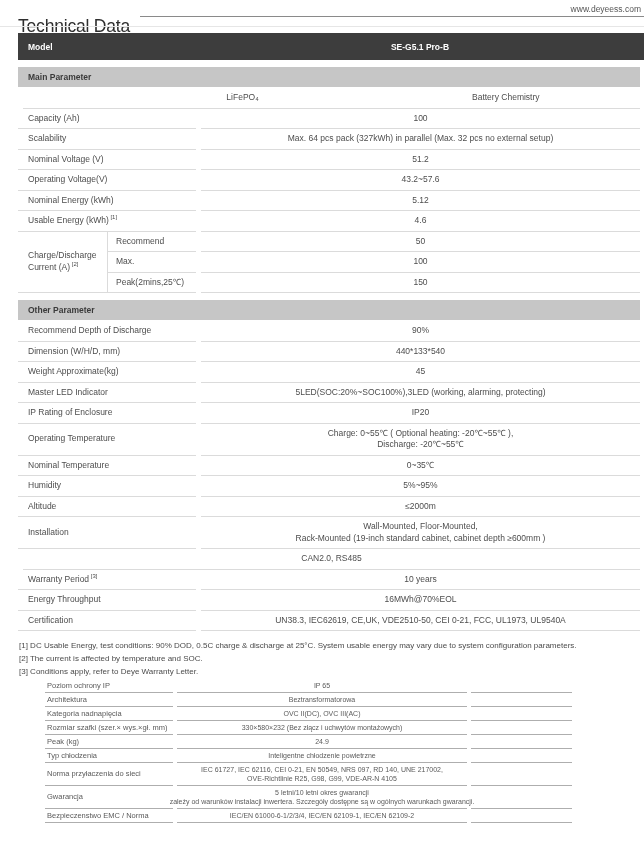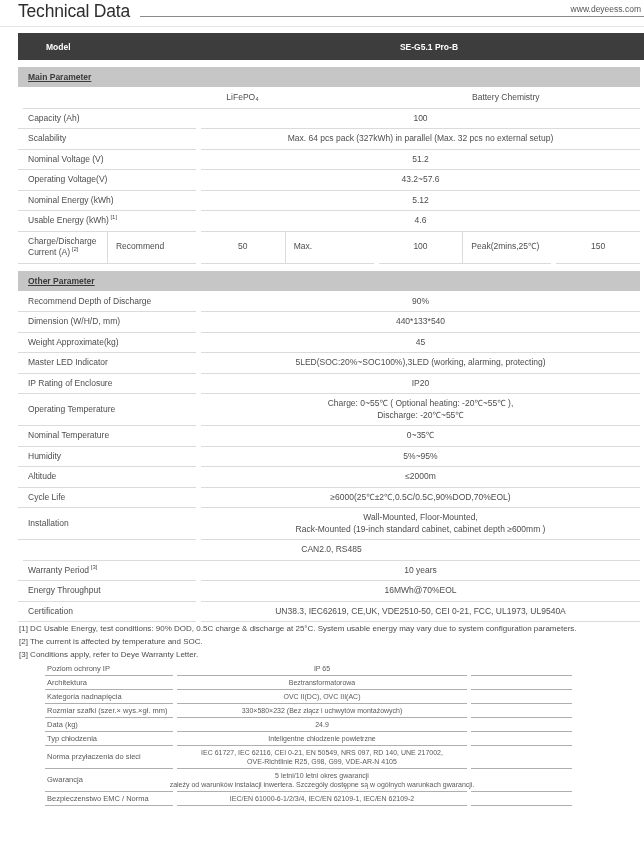--- a/index.html
+++ b/index.html
@@ -8,21 +8,21 @@
     position:relative;
     width:644px; height:841px;
     background:#ffffff;
     font-family:"Liberation Sans", sans-serif;
     color:#4d4d4d;
     overflow:hidden;
   }
   
   .hdr { position:relative; height:30px; }
   .hdr-title {
-    position:absolute; left:18px; top:1px;
+    position:absolute; left:18px; top:16px;
     font-size:17.5px; color:#2e2e2e; letter-spacing:-0.2px;
   }
   .hdr-line {
     position:absolute; left:140px; right:0; top:16px;
     border-top:1px solid #8a8a8a;
   }
   .hdr-url {
     position:absolute; right:3px; top:4px;
     font-size:8.5px; color:#555;
   }
@@ -30,53 +30,53 @@
     position:absolute; left:0; right:0; top:26px;
     border-top:1px solid #e6e6e6;
   }
   
   .model-bar {
     margin:3px 0 0 18px;
     height:27px;
     background:var(--model-bar-bg,#3d3d3d);
     color:#fff;
     display:flex; align-items:center;
-    font-size:8.5px; font-weight:bold;padding-left:18px;
+    font-size:8.5px; font-weight:bold;
   }
   .model-bar .mlabel { width:178px; padding-left:10px; }
   .model-bar .mvalue { flex:1; text-align:center; }
   
   .tbl { margin:0 4px 0 18px; }
   .section-bar {
     height:20px; background:var(--section-bar-bg,#c6c6c6);
     display:flex; align-items:center;
     font-size:8.5px; font-weight:bold; color:#3a3a3a;
     padding-left:10px;
-    margin-top:7px; margin-bottom:1px;text-decoration:underline;
+    margin-top:7px; margin-bottom:1px;
   }
   .row { display:flex; align-items:stretch; }
   .cell {
     border-bottom:1px solid #dbdbdb;
     display:flex; flex-direction:column; justify-content:center;
     min-height:20px; padding:4px 0;
     font-size:8.5px; line-height:11.5px;
   }
   .cell.label { width:178px; padding-left:10px; align-items:flex-start; }
   .cell.value { flex:1; margin-left:5px; align-items:center; text-align:center; }
   sup { font-size:6px; vertical-align:super; line-height:0; }
   
   .row.group .cell.glabel { width:89px; padding-left:10px; align-items:flex-start; }
-  .gsub { flex:1; display:flex; flex-direction:row;justify-content:flex-end; }
+  .gsub { flex:1; display:flex; flex-direction:column;justify-content:flex-end; }
   .subrow { display:flex; flex:1; }
   .cell.sublabel {
     width:89px; padding-left:8px; align-items:flex-start;
     border-left:1px solid #dbdbdb;
   }
   
-  .footnotes { margin:0 4px 0 19px; }
+  .footnotes { margin:8px 4px 0 19px; }
   .footnote { font-size:8px; line-height:13px; color:#4b4b4b; }
   
   .pl-tbl { margin:1px 0 0 45px; width:527px; color:#5a5a5a; }
   .pl-row { display:flex; align-items:stretch; }
   .pl-cell {
     border-bottom:1px solid #aeaeae;
     display:flex; flex-direction:column; justify-content:center;
     min-height:14px; padding:1.5px 0;
     font-size:7.5px; line-height:9.5px;
   }
@@ -258,28 +258,20 @@
       <div class="row">
         <div class="cell label">
           <span>Altitude</span>
         </div>
         <div class="cell value">
           <div class="vline">≤2000m</div>
         </div>
       </div>
       <div class="row">
         <div class="cell label">
-          <span>Cycle Life</span>
-        </div>
-        <div class="cell value">
-          <div class="vline">≥6000(25℃±2℃,0.5C/0.5C,90%DOD,70%EOL)</div>
-        </div>
-      </div>
-      <div class="row">
-        <div class="cell label">
           <span>Installation</span>
         </div>
         <div class="cell value">
           <div class="vline">Wall-Mounted, Floor-Mounted,</div>
           <div class="vline">Rack-Mounted (19-inch standard cabinet, cabinet depth ≥600mm )</div>
         </div>
       </div>
       <div class="row">
         <div class="cell value">
           <div class="vline">CAN2.0, RS485</div>
@@ -340,21 +332,21 @@
         <div class="pl-cell empty"></div>
       </div>
       <div class="pl-row">
         <div class="pl-cell label">Rozmiar szafki (szer.× wys.×gł. mm)</div>
         <div class="pl-cell value">
           <div>330×580×232 (Bez złącz i uchwytów montażowych)</div>
         </div>
         <div class="pl-cell empty"></div>
       </div>
       <div class="pl-row">
-        <div class="pl-cell label">Data (kg)</div>
+        <div class="pl-cell label">Peak (kg)</div>
         <div class="pl-cell value">
           <div>24.9</div>
         </div>
         <div class="pl-cell empty"></div>
       </div>
       <div class="pl-row">
         <div class="pl-cell label">Typ chłodzenia</div>
         <div class="pl-cell value">
           <div>Inteligentne chłodzenie powietrzne</div>
         </div>

